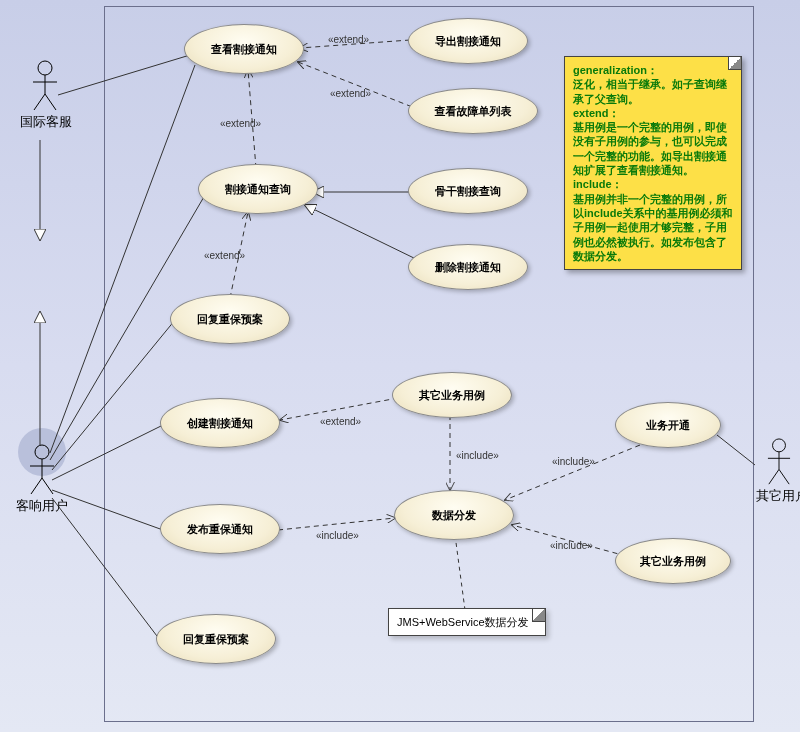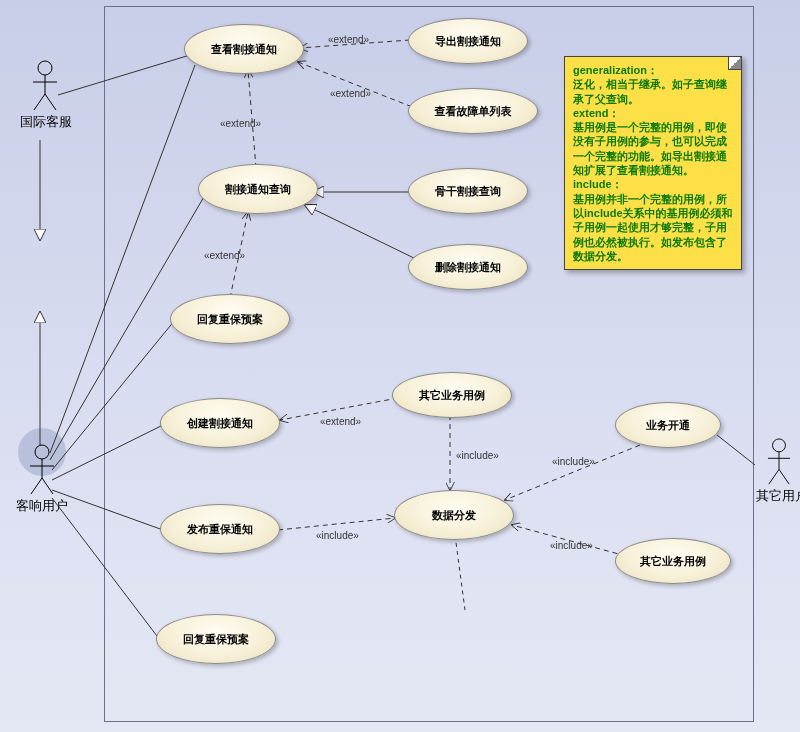--- a/index.html
+++ b/index.html
@@ -232,14 +232,18 @@
   <div class="note" style="left:564px; top:56px; width:160px;">
     <div class="folded-corner"></div>
     <div>generalization：</div>
     <div>泛化，相当于继承。如子查询继承了父查询。</div>
     <div>extend：</div>
     <div>基用例是一个完整的用例，即使没有子用例的参与，也可以完成一个完整的功能。如导出割接通知扩展了查看割接通知。</div>
     <div>include：</div>
     <div>基用例并非一个完整的用例，所以include关系中的基用例必须和子用例一起使用才够完整，子用例也必然被执行。如发布包含了数据分发。</div>
   </div>
 
+  <div class="plainnote" style="left:388px; top:608px; width:140px;">
+    <div class="folded-corner"></div>
+    <span>JMS+WebService数据分发</span>
+  </div>
 
 </div>
 
 </body></html>

